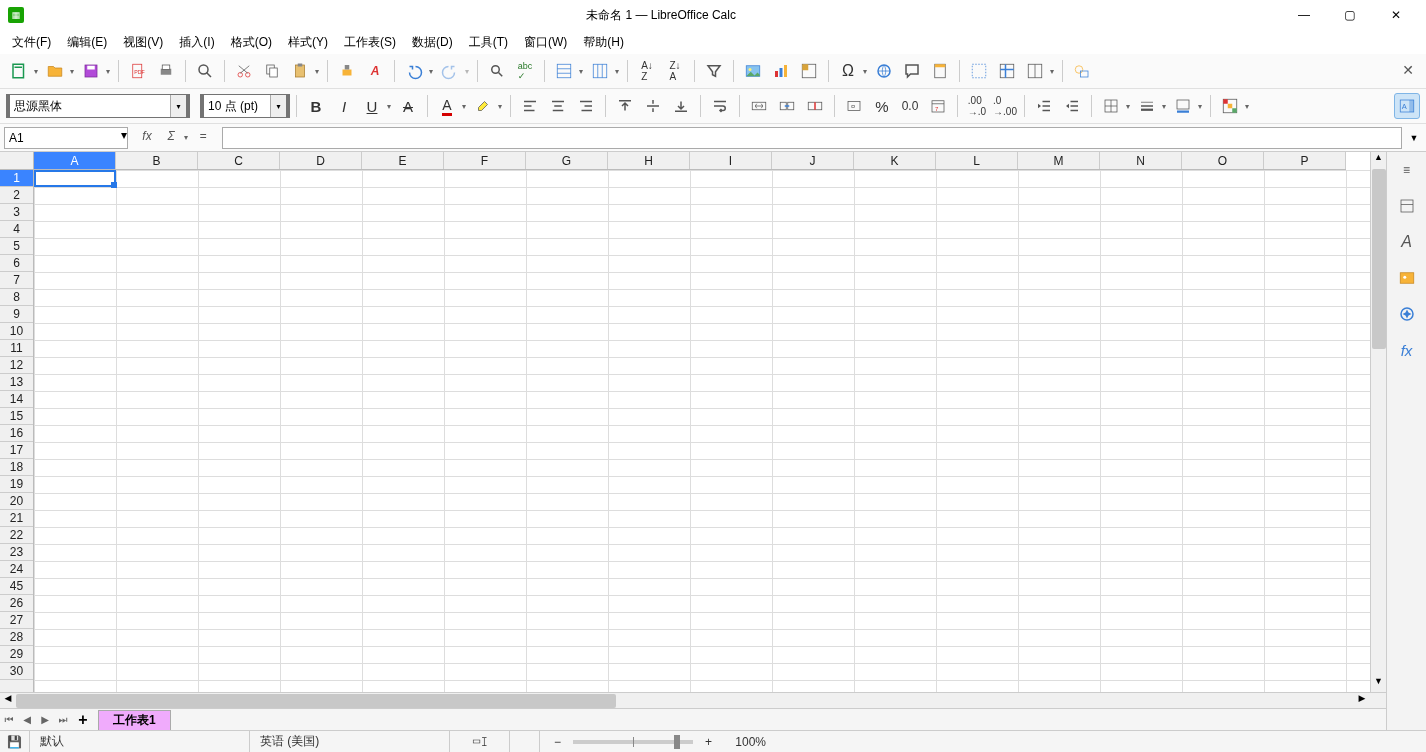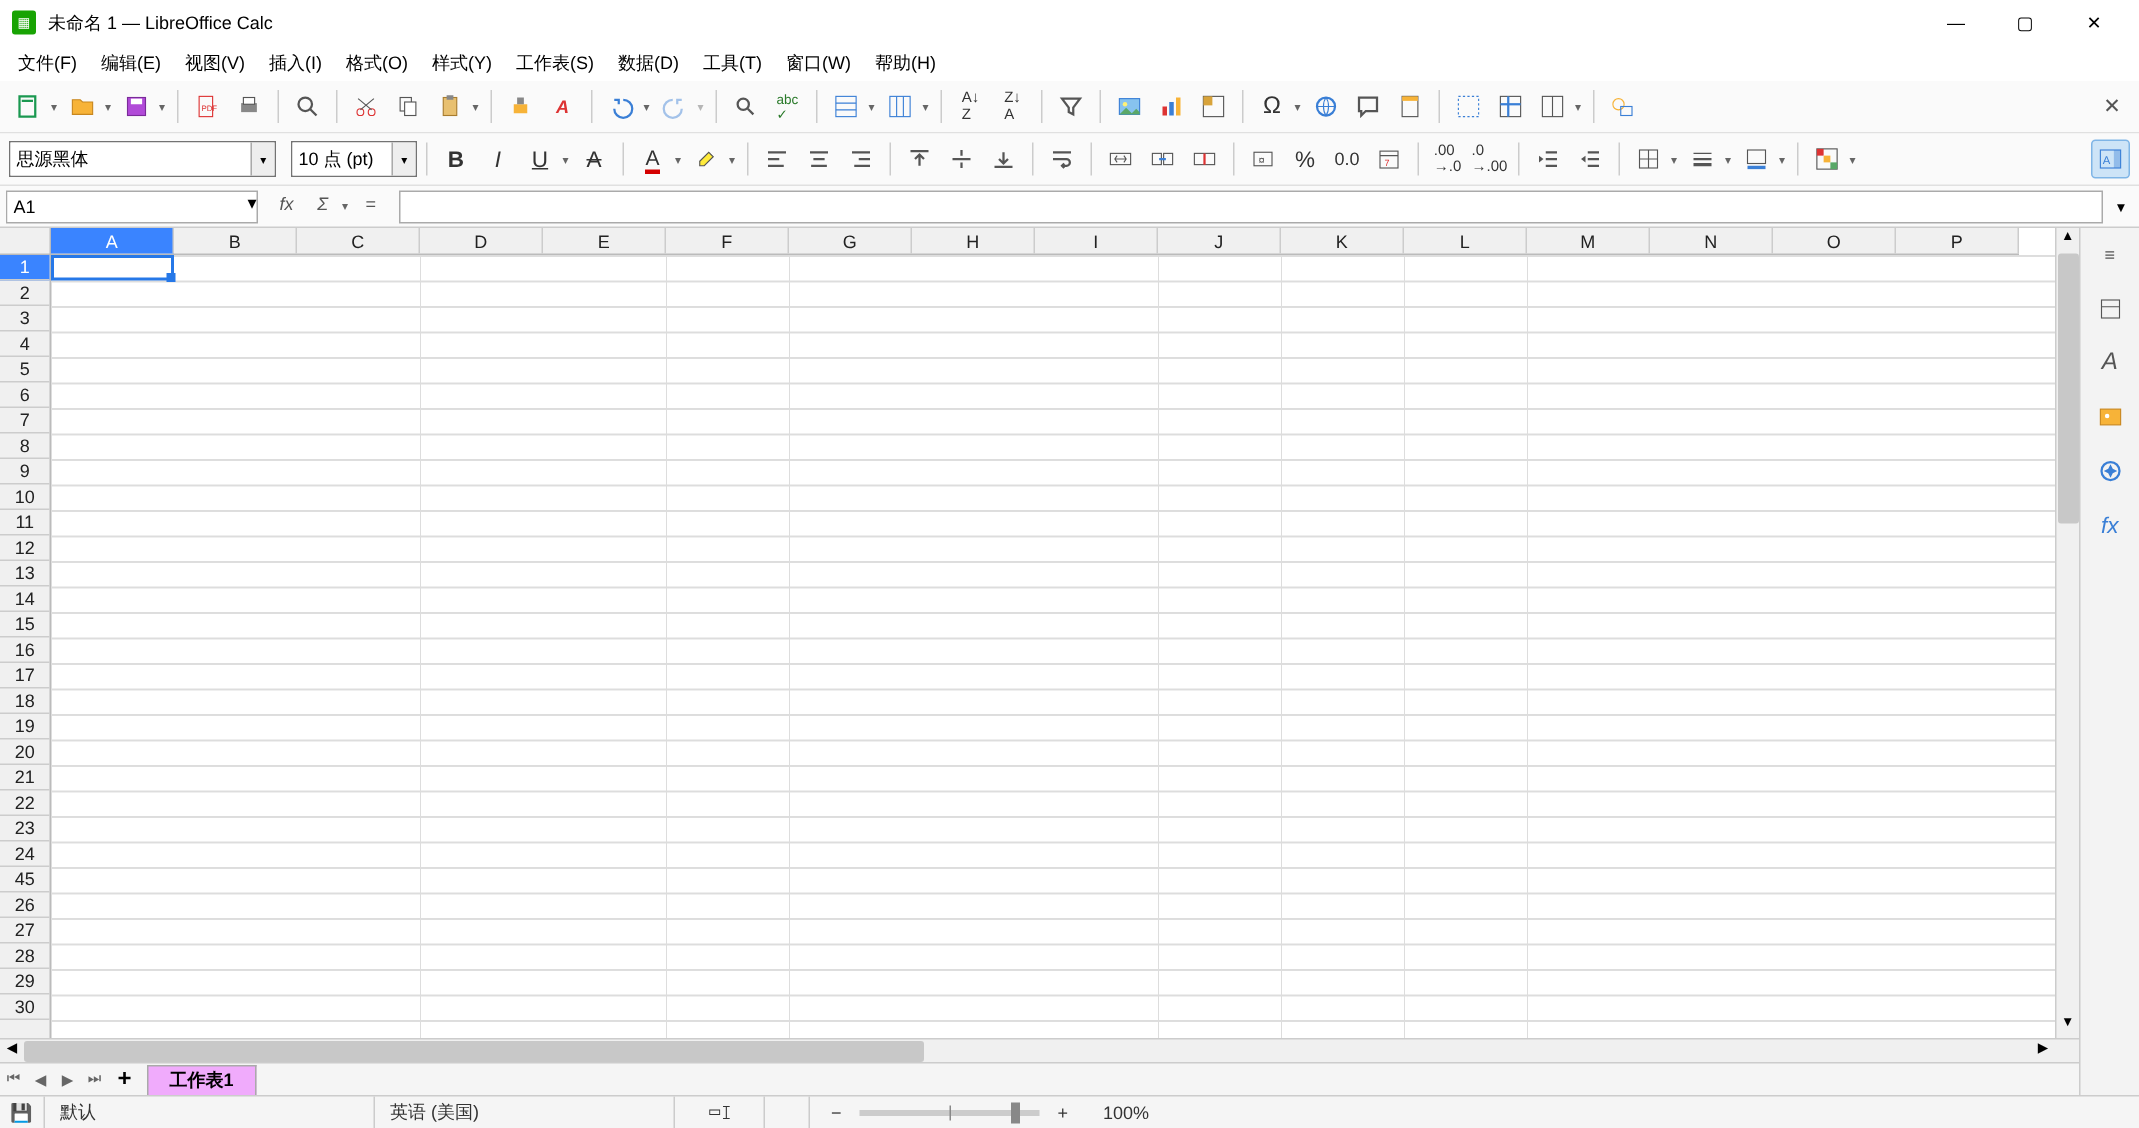--- a/index.html
+++ b/index.html
@@ -1,44 +1,44 @@
 <!DOCTYPE html>
 <html><head>
 <meta charset="utf-8">
 <style>
 * { box-sizing: border-box; margin: 0; padding: 0; font-family: "Microsoft YaHei", sans-serif; }
 body { width: 1426px; height: 752px; background: #fff; overflow: hidden; display: flex; flex-direction: column; font-size: 12px; }
 
 
 .titlebar { height: 30px; display: flex; align-items: center; padding: 0 8px; background: #fff; }
 .titlebar .app-icon { width: 16px; height: 16px; background: #18a303; border-radius: 2px; margin-right: 8px; display: flex; align-items: center; justify-content: center; color: #fff; font-size: 9px; }
-.titlebar .title { flex: 1; font-size: 12px; color: #000; }
+.titlebar .title { flex: 1; font-size: 12px; color: #000; text-align: center; }
 .titlebar .win-controls { display: flex; gap: 18px; align-items: center; padding-right: 8px; }
 .titlebar .win-btn { width: 28px; height: 22px; display: flex; align-items: center; justify-content: center; font-size: 12px; cursor: pointer; }
 .close-x { width: 24px; height: 24px; display:flex; align-items:center; justify-content:center; font-size:14px; cursor:pointer; color:#555; position:absolute; right:6px; top:28px; }
 
 
 .menubar { height: 24px; display: flex; align-items: center; padding: 0 4px; font-size: 12px; position:relative;}
 .menubar .menu-item { padding: 3px 8px; cursor: pointer; }
 
 
 .toolbar { display: flex; align-items: center; padding: 4px 6px; gap: 2px; min-height: 34px; border-bottom: 1px solid #e0e0e0; background:#fafafa; }
 .tb-btn { width: 26px; height: 26px; display: flex; align-items: center; justify-content: center; cursor: pointer; border-radius: 3px; color: #333; }
 .tb-btn.active { background:#cde4f7; border:1px solid #7fb5e6; }
 .tb-sep { width: 1px; height: 22px; background: #ccc; margin: 0 4px; }
 .tb-dd { width: 8px; height: 26px; display:flex; align-items:center; justify-content:center; font-size:8px; color:#666; cursor:pointer; margin-left:-2px;}
 
 
-.combo { display: flex; align-items: center; border: 1px solid #737373; background: #fff; height: 24px; }
+.combo { display: flex; align-items: center; border: 4px solid #737373; background: #fff; height: 24px; }
 .combo input { border: none; outline: none; padding: 0 4px; font-size: 12px; height: 22px; }
 .combo .dd { width: 16px; height: 22px; display: flex; align-items: center; justify-content: center; background: #eee; cursor: pointer; font-size: 8px; border-left:1px solid #aaa;}
 
 
 .namebox-row { display: flex; align-items: center; height: 28px; border-bottom: 1px solid #ccc; background:#fafafa; padding-right:4px;}
-.namebox { display: flex; border: 1px solid #aaa; background:#fff; margin: 2px 4px; height:22px;gap:44px;}
+.namebox { display: flex; border: 1px solid #aaa; background:#fff; margin: 2px 4px; height:22px;}
 .namebox input { border: none; outline: none; width: 116px; padding: 0 4px; font-size: 12px; }
 .fx-btns { display: flex; gap: 2px; margin: 0 4px; }
 .fx-btn { width: 22px; height: 22px; display: flex; align-items: center; justify-content: center; font-style: italic; color: #555; cursor:pointer; }
 .formula-input { flex: 1; border: 1px solid #aaa; height: 22px; margin: 0 4px; background:#fff;}
 .formula-dd { width:16px; height:22px; display:flex; align-items:center; justify-content:center; cursor:pointer; font-size:9px;}
 
 
 .main { flex: 1; display: flex; overflow: hidden; }
 .sheet-wrap { flex: 1; display: flex; flex-direction: column; overflow: hidden; }
 .grid-area { flex: 1; display: flex; overflow: hidden; position:relative;}

